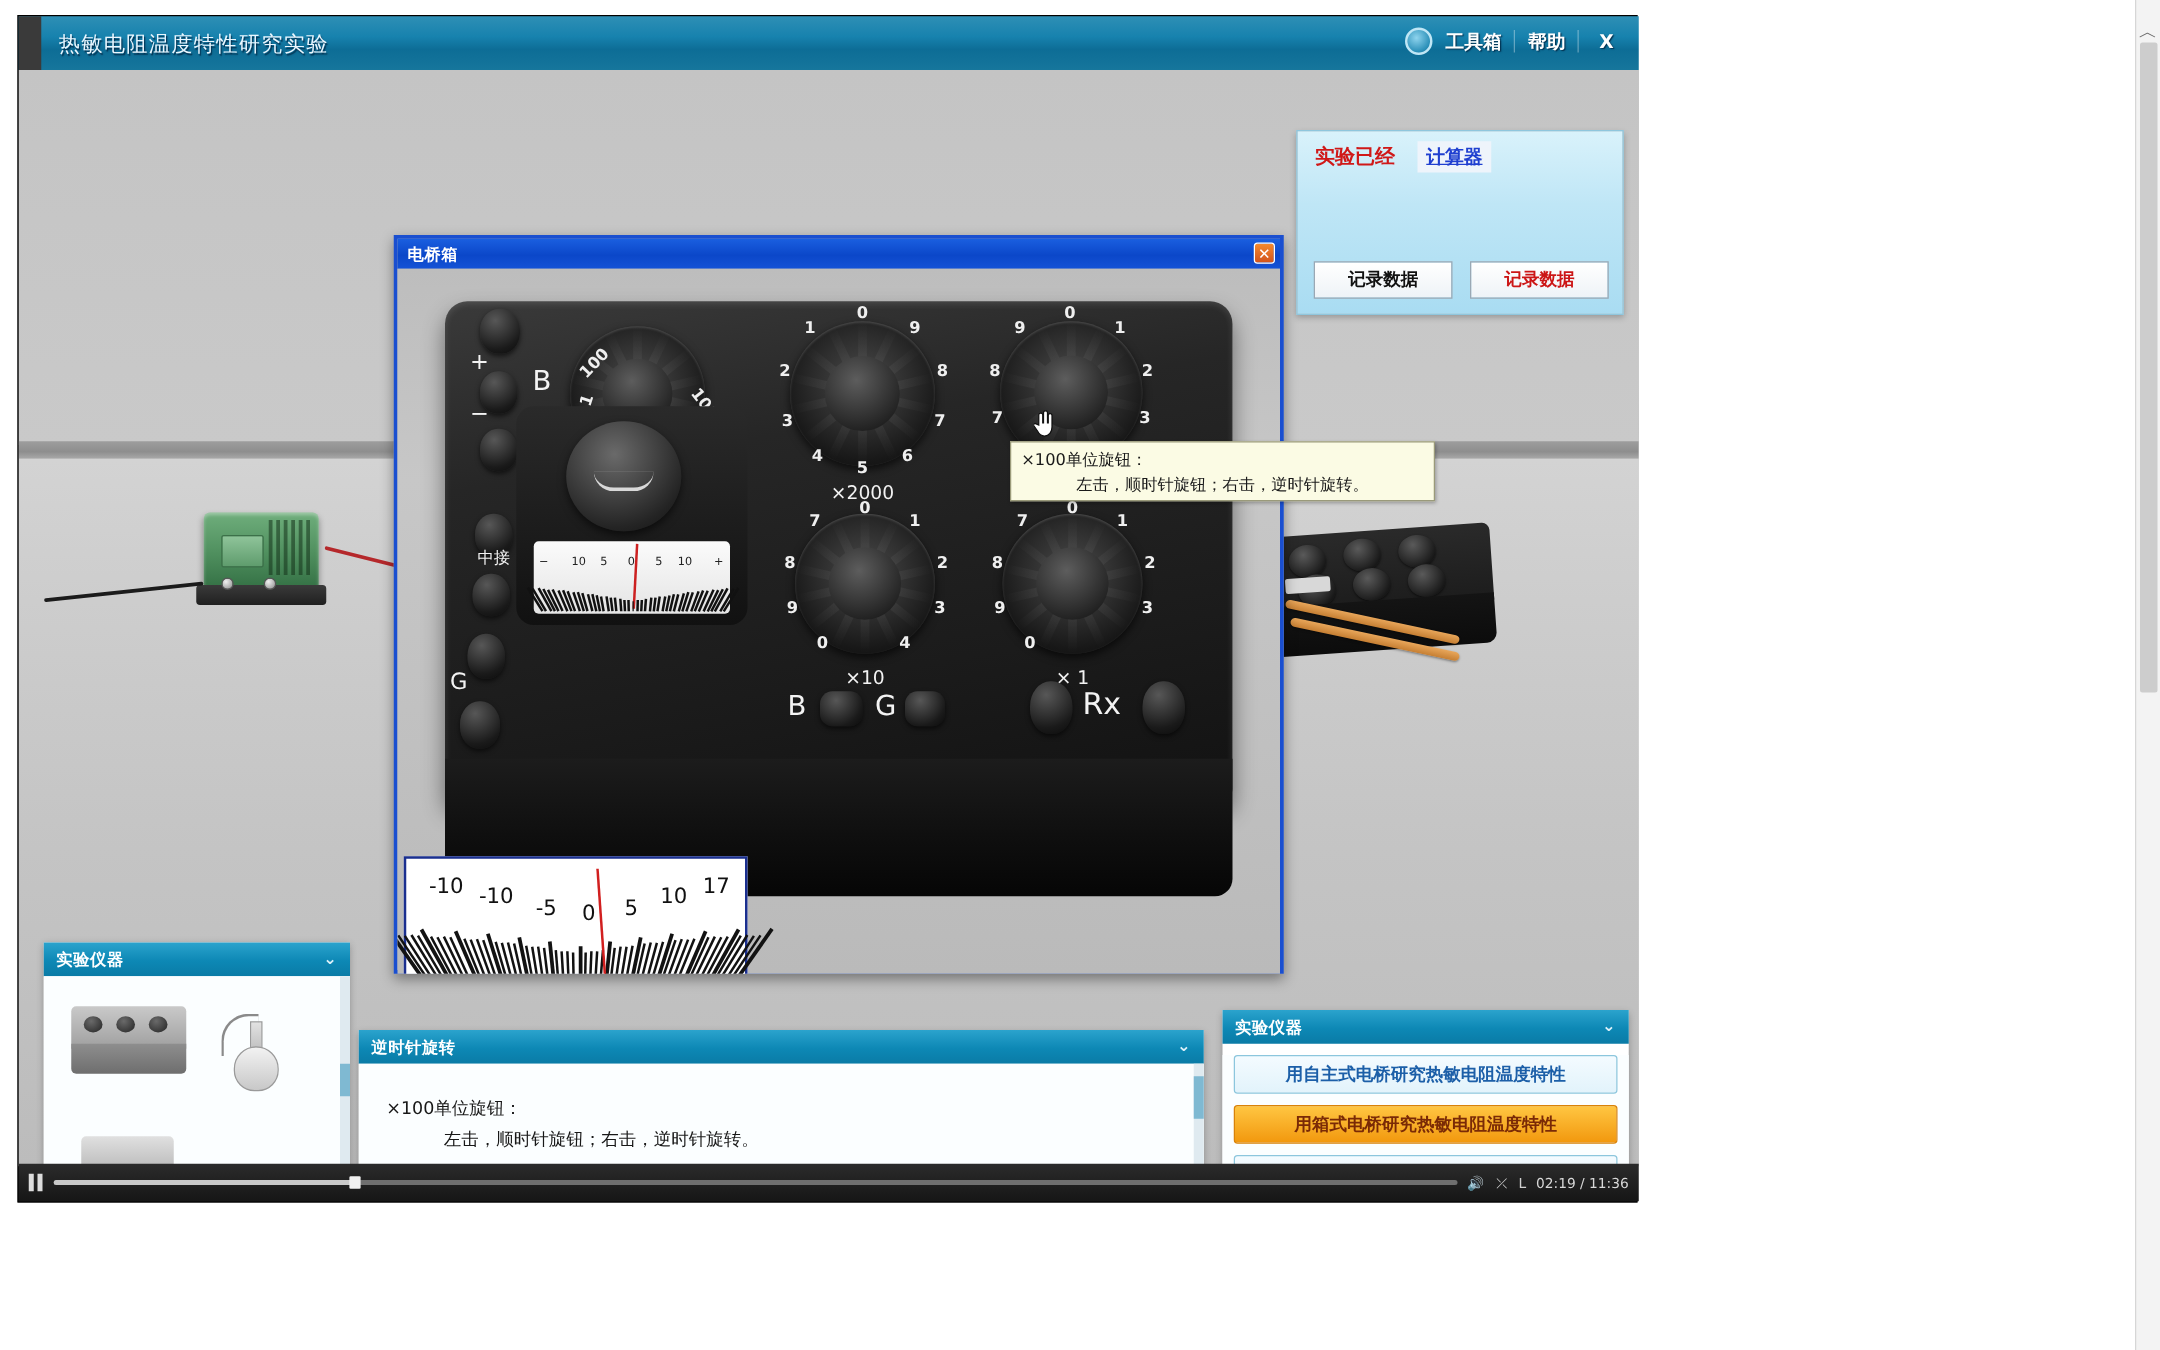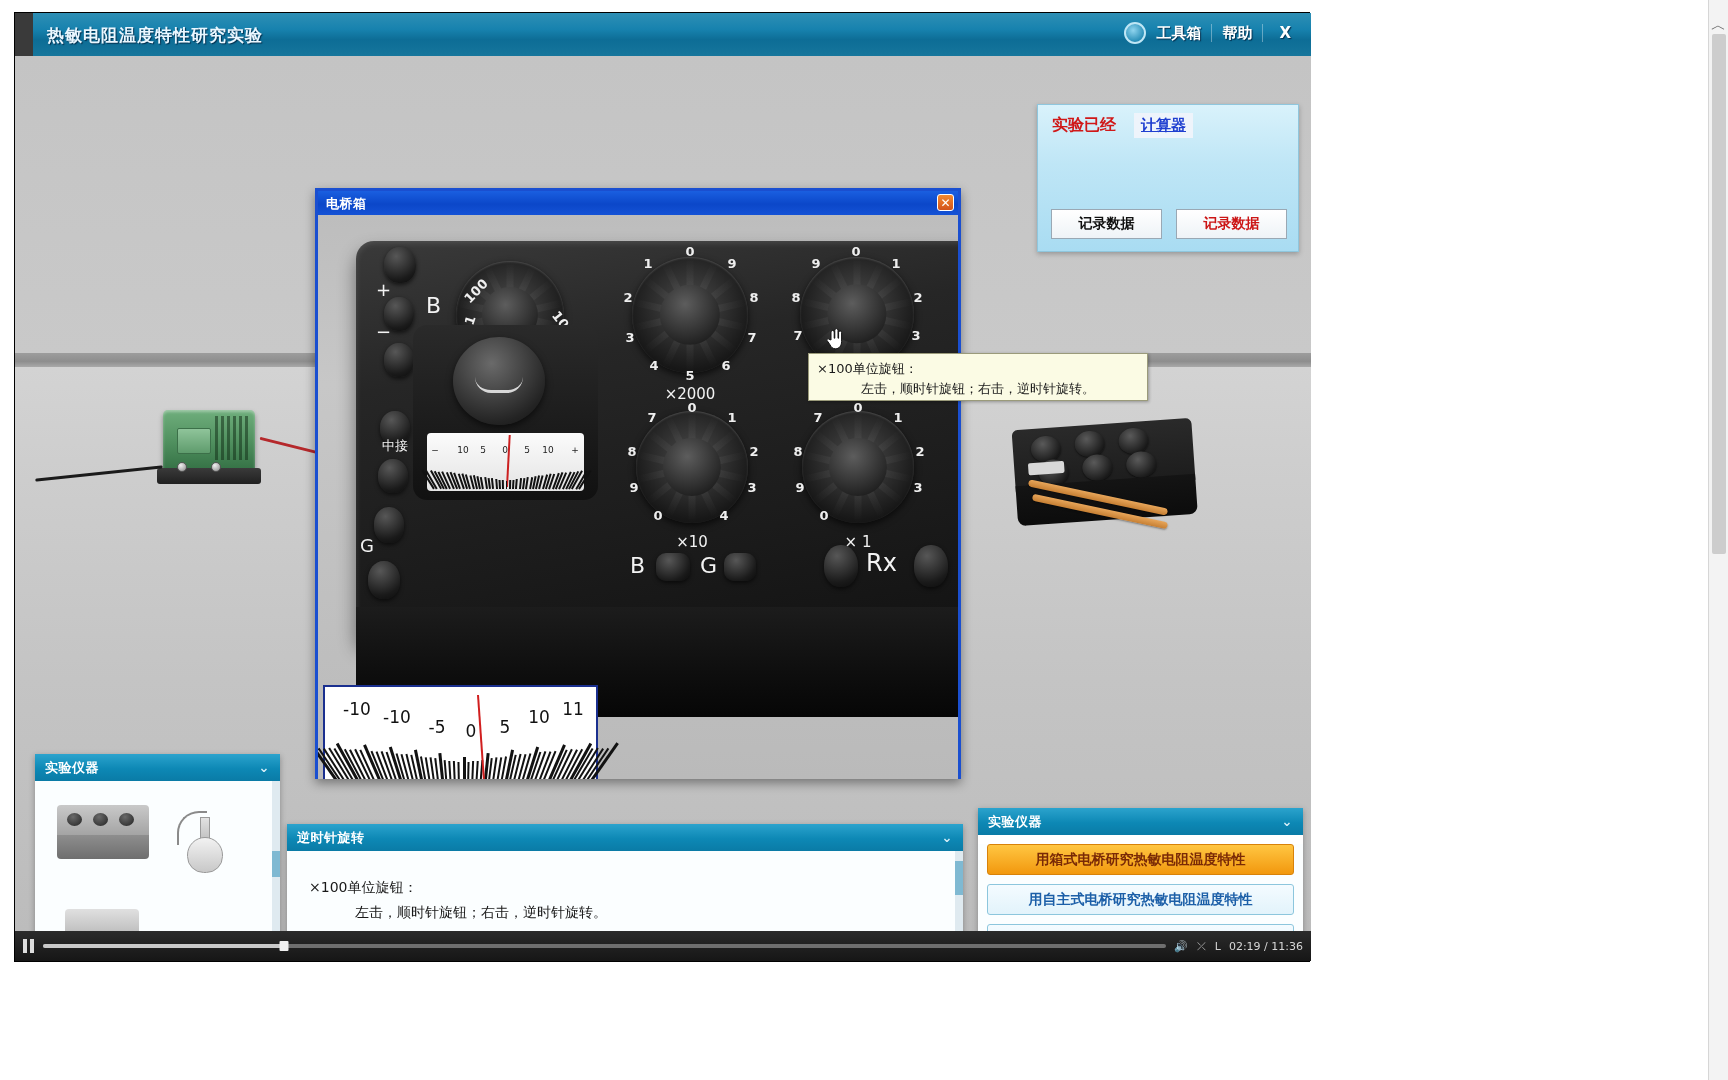--- a/index.html
+++ b/index.html
@@ -23,21 +23,21 @@
   .titlebar {
     position: absolute; left: 0; top: 0; width: 1296px; height: 43px;
     background: linear-gradient(180deg,#2e8fb5 0%,#1782ae 38%,#0d6d96 62%,#16769c 100%);
   }
   .titlebar .leftnub {
     position: absolute; left: 0; top: 0; width: 18px; height: 43px;
     background: #3a3a3a;
   }
   .app-title {
     position: absolute; left: 32px; top: 11px;
-    font-size: 17px; font-weight: bold; color: #eaf7ff;
+    font-size: 17px; font-weight: normal; color: #eaf7ff;
     letter-spacing: 1px;
     text-shadow: 1px 1px 1px rgba(0,40,70,.9);
     font-family: "DejaVu Sans", sans-serif;
   }
   .title-tools {
     position: absolute; right: 14px; top: 9px;
     display: flex; align-items: center; gap: 10px;
   }
   .tool-circle {
     width: 22px; height: 22px; border-radius: 50%;
@@ -136,21 +136,21 @@
     position: absolute; left: 1012px; top: 408px; width: 150px; height: 60px;
   }
   .rod {
     position: absolute; height: 7px; border-radius: 4px;
     background: linear-gradient(180deg,#e8a65a,#c67f33);
     box-shadow: 0 1px 2px rgba(0,0,0,.4);
   }
 
   
   .win-bridge {
-    position: absolute; left: 300px; top: 132px; width: 646px; height: 591px;
+    position: absolute; left: 300px; top: 132px; width: 712px; height: 591px;
     border: 3px solid #1a4fd0;
     background: #b9b9b9;
     box-shadow: 0 4px 10px rgba(0,0,0,.4);
   }
   .win-bridge .win-title {
     position: absolute; left: 0; top: 0; width: 100%; height: 24px;
     background: linear-gradient(180deg,#1a5fe0 0%,#0b47c9 55%,#1452d6 100%);
     color: #fff; font-size: 13px; font-weight: bold;
     padding: 4px 8px; letter-spacing: .5px;
   }
@@ -790,21 +790,21 @@
                 <i style="left: 254.95px; width: 2px; height: 49.2px; transform: rotate(33.8333deg); transform-origin: center bottom;"></i>
                 <i style="left: 259px; width: 3px; height: 56px; transform: rotate(35deg); transform-origin: center bottom;"></i>
               </div>
             <div class="mz-needle"></div>
             <span class="mz-lbl" style="left:32px; top:12px;">-10</span>
             <span class="mz-lbl" style="left:72px; top:20px;">-10</span>
             <span class="mz-lbl" style="left:112px; top:30px;">-5</span>
             <span class="mz-lbl" style="left:146px; top:34px;">0</span>
             <span class="mz-lbl" style="left:180px; top:30px;">5</span>
             <span class="mz-lbl" style="left:214px; top:20px;">10</span>
-            <span class="mz-lbl" style="left:248px; top:12px;">11</span>
+            <span class="mz-lbl" style="left:248px; top:12px;">17</span>
           </div>
         </div>
       </div>
 
       <svg class="hand-cursor" viewBox="0 0 16 22">
         <path d="M4 12V4a1.6 1.6 0 0 1 3.2 0v6.2h.6V2.2a1.6 1.6 0 0 1 3.2 0v8h.6V4.4a1.5 1.5 0 0 1 3 0v9.2c0 4-2.4 7.2-6 7.2-2.8 0-4.4-1.6-5.6-4L0 12.4c-.4-1 1-2.2 2-1.2z" fill="#fff" stroke="#111" stroke-width="1"></path>
       </svg>
 
       <div class="tooltip">
         <div>×100单位旋钮：</div>
@@ -865,22 +865,22 @@
             </div>
         </div>
       </div>
 
       <div class="panel p-contents">
         <div class="panel-head">
           <span>实验仪器</span>
           <span class="chev">⌄</span>
         </div>
         <div class="panel-body">
+          <div class="content-item idle">用自主式电桥研究热敏电阻温度特性</div>
           <div class="content-item active">用箱式电桥研究热敏电阻温度特性</div>
-          <div class="content-item idle">用自主式电桥研究热敏电阻温度特性</div>
           <div class="content-item idle">用箱式电桥研究铜电阻温度特性</div>
 
         </div>
       </div>
     </div>
 
     <div class="mediabar">
       <div class="mb-pause">
         <i style="left:0"></i>
           <i style="left:7px"></i>

